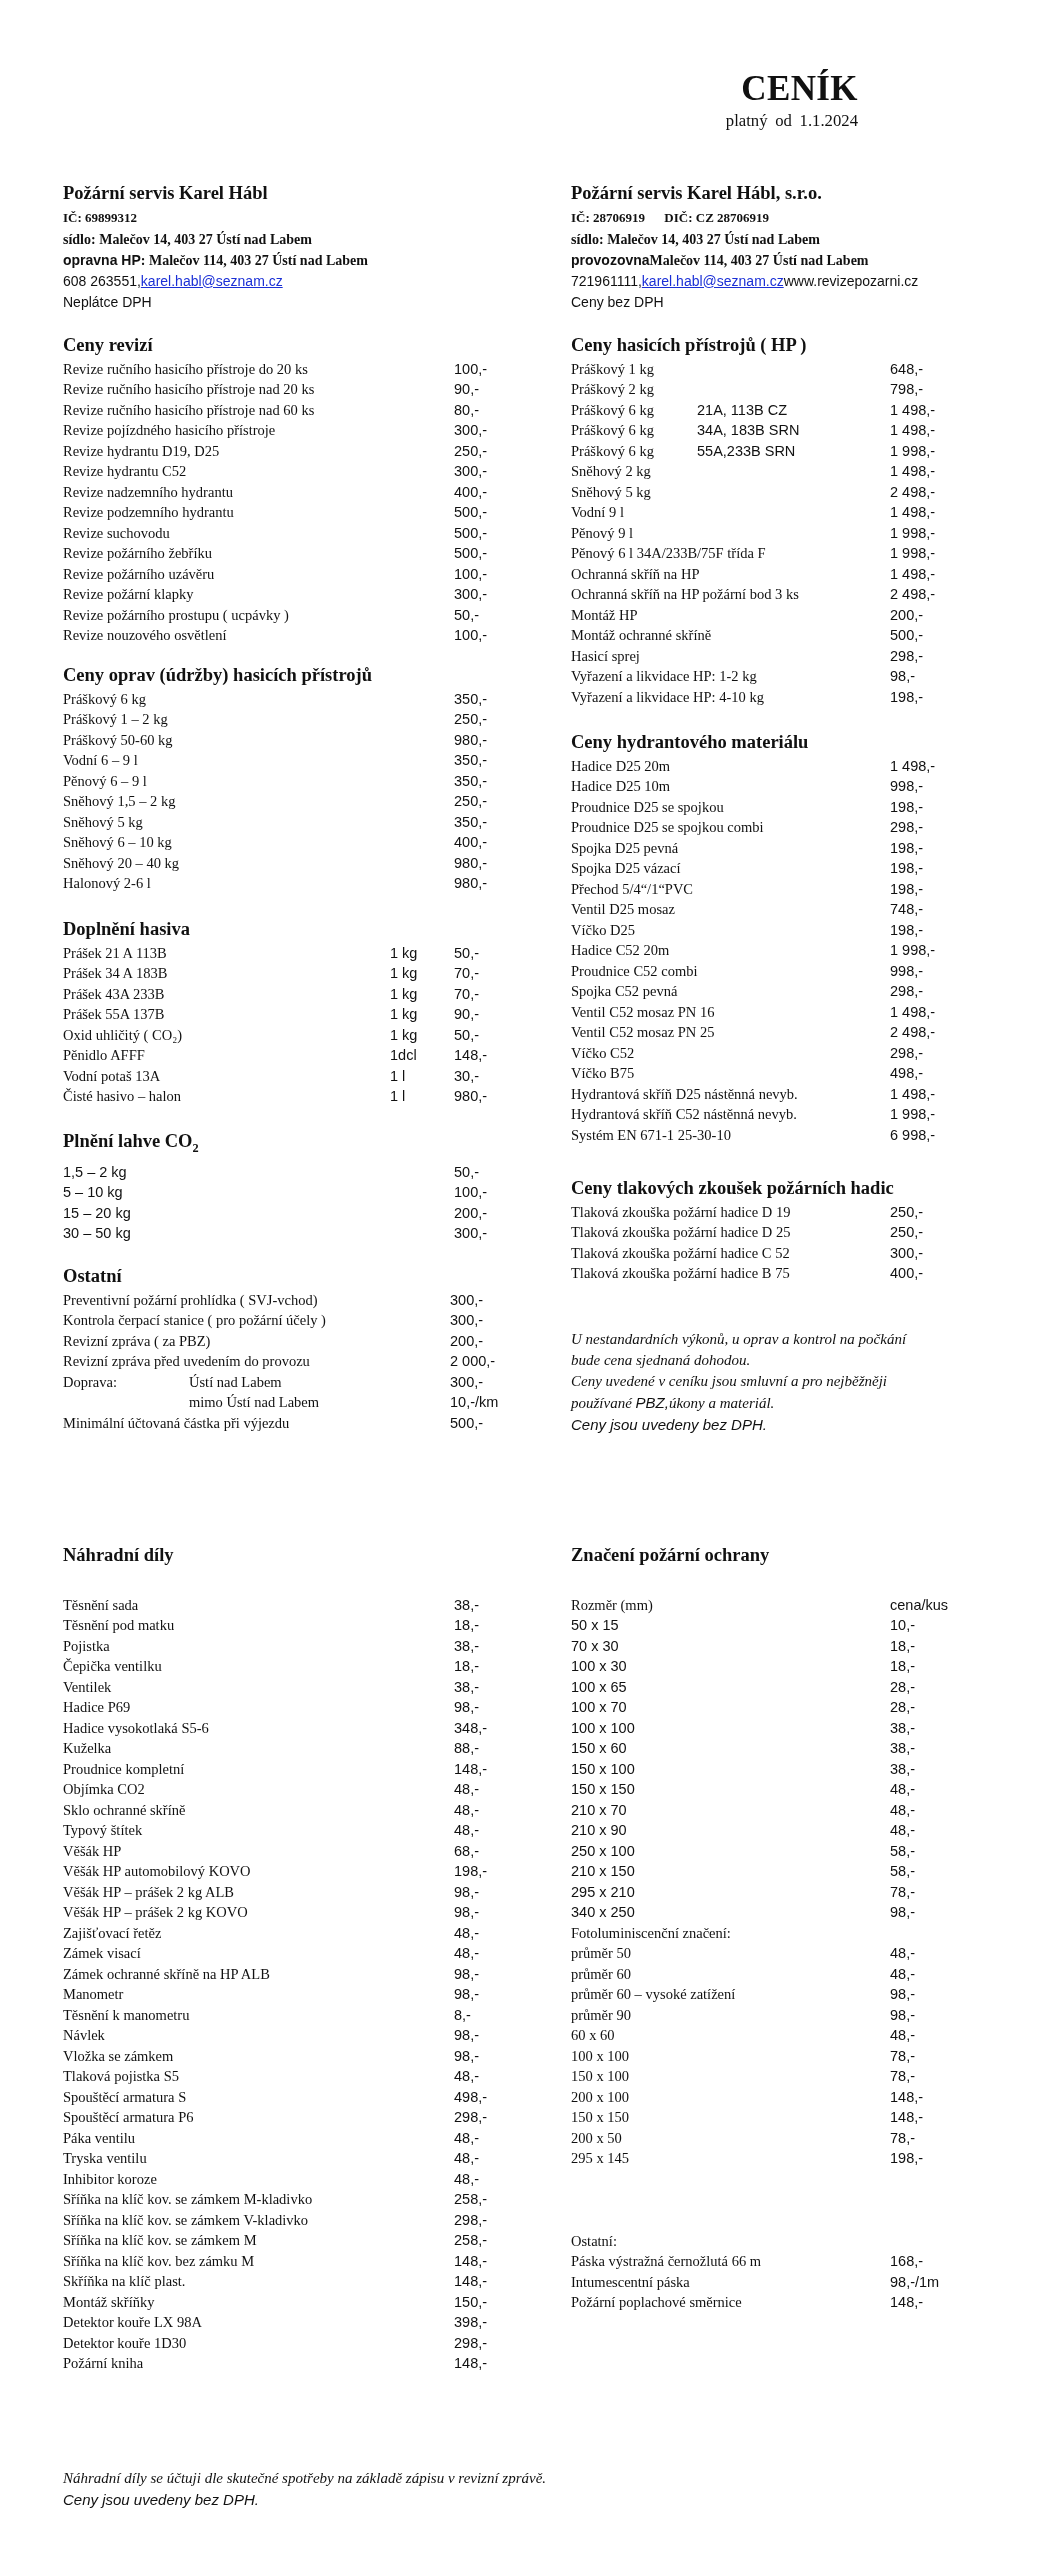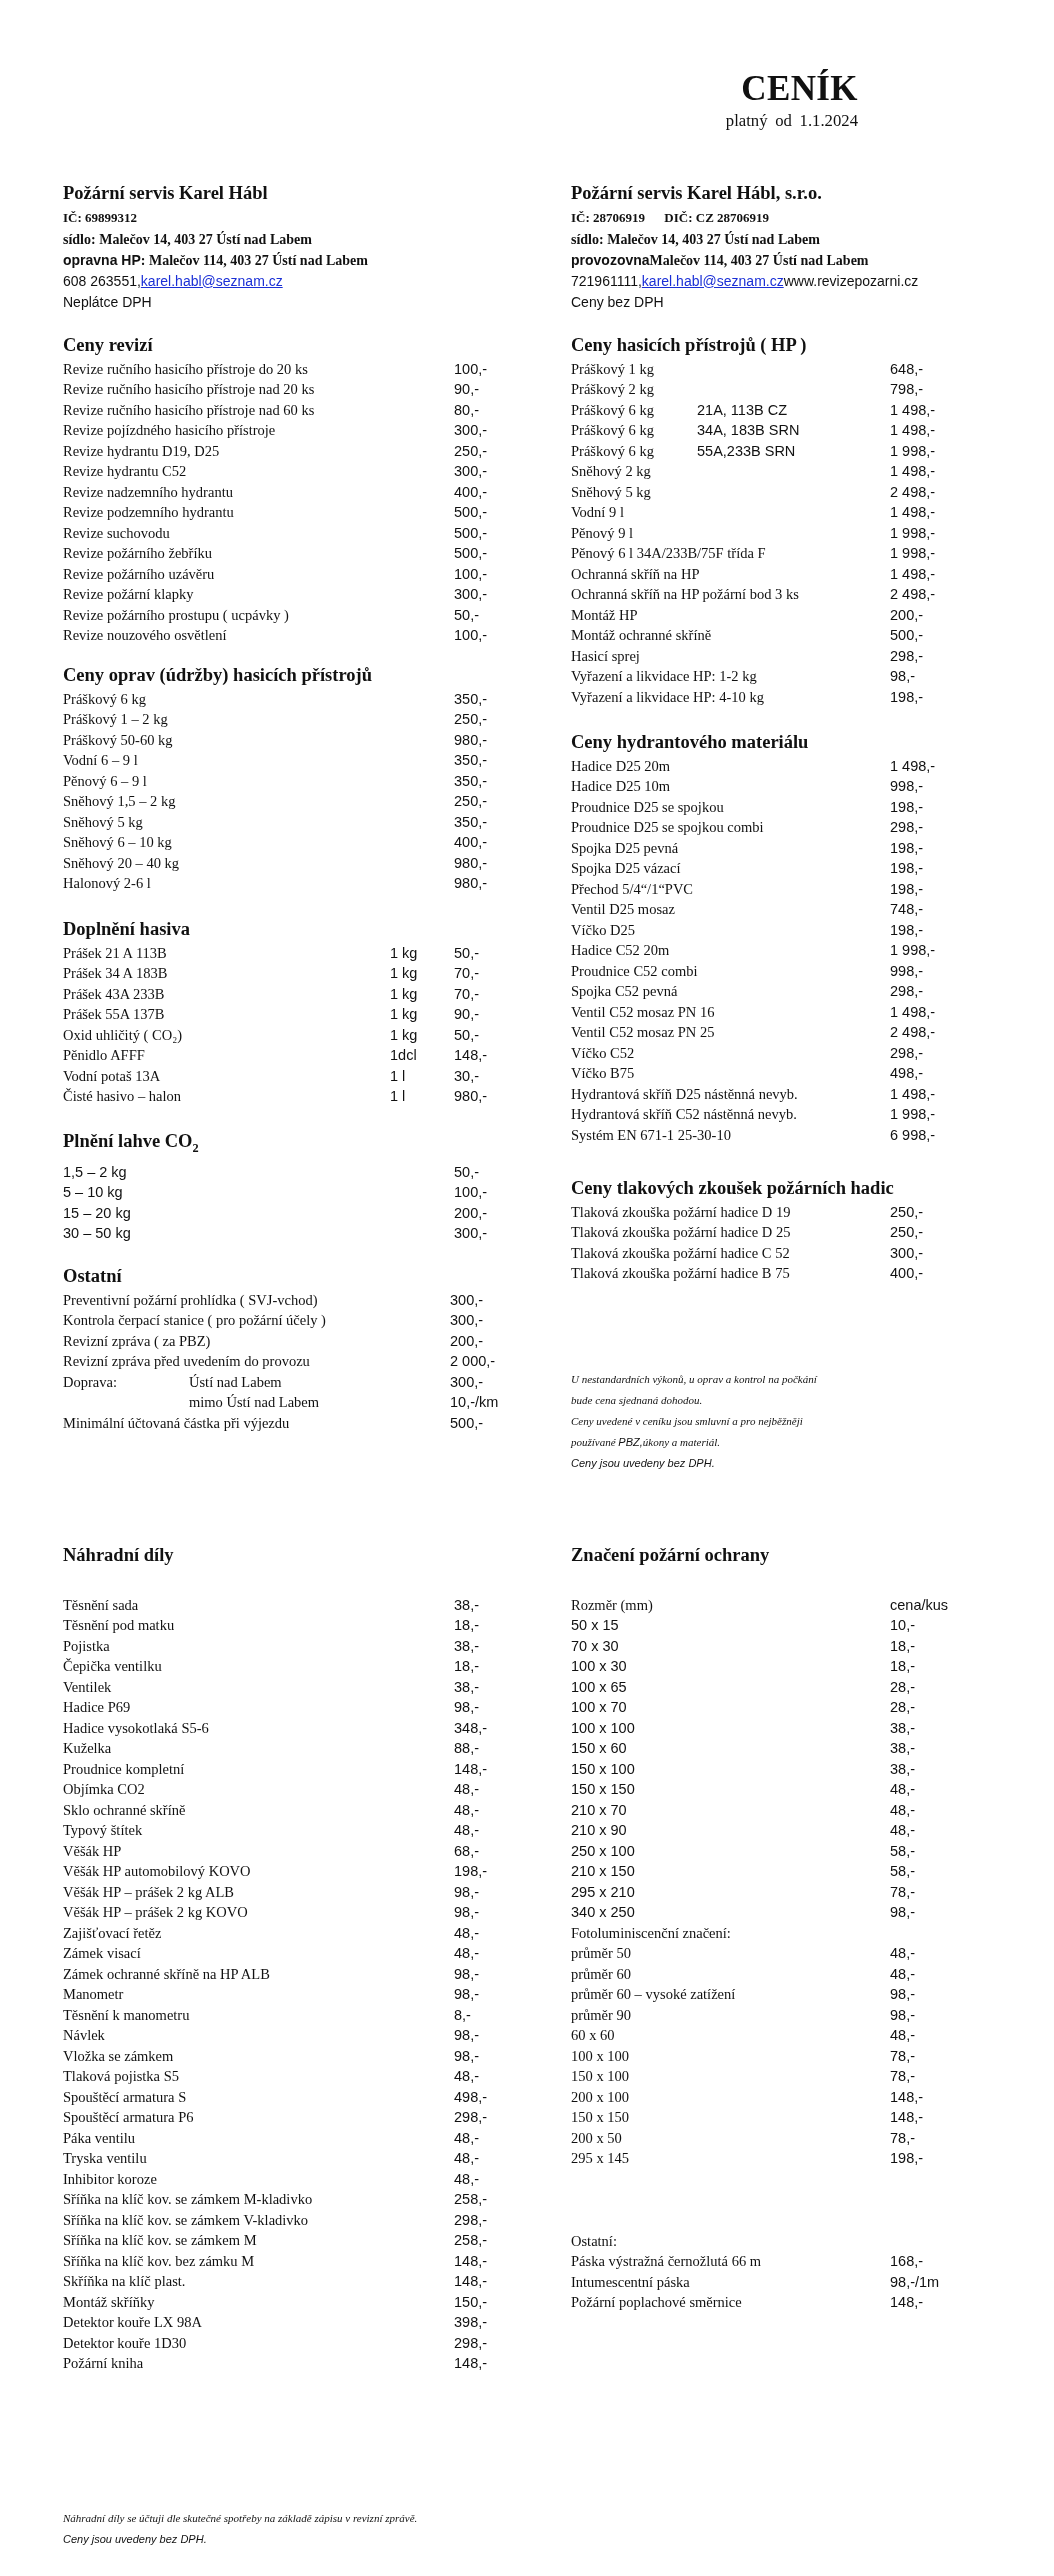--- a/index.html
+++ b/index.html
@@ -47,21 +47,21 @@
     .sans { font-family: "Liberation Sans", sans-serif; }
 
     
     .p-left .price { left: 391px; }
     .p-left .unit { left: 327px; }
     .p-right .price { left: 319px; }
     .p-right .extra { left: 126px; }
     .p-other .price { left: 387px; }
     .p-other .sub-lbl { position: absolute; left: 126px; }
 
-    .notes { font-style: italic; font-size: 11px; line-height: 21px; margin-top: 40px; }
+    .notes { font-style: italic; font-size: 15px; line-height: 21px; }
     .notes .sans-it { font-family: "Liberation Sans", sans-serif; font-style: italic; }
 
     .spacer-head { height: 26px; }
   </style>
 </head>
 <body>
 
 <div class="title-block">
   <div class="doc-title">CENÍK</div>
   <div class="doc-subtitle">platný  od  1.1.2024</div>

